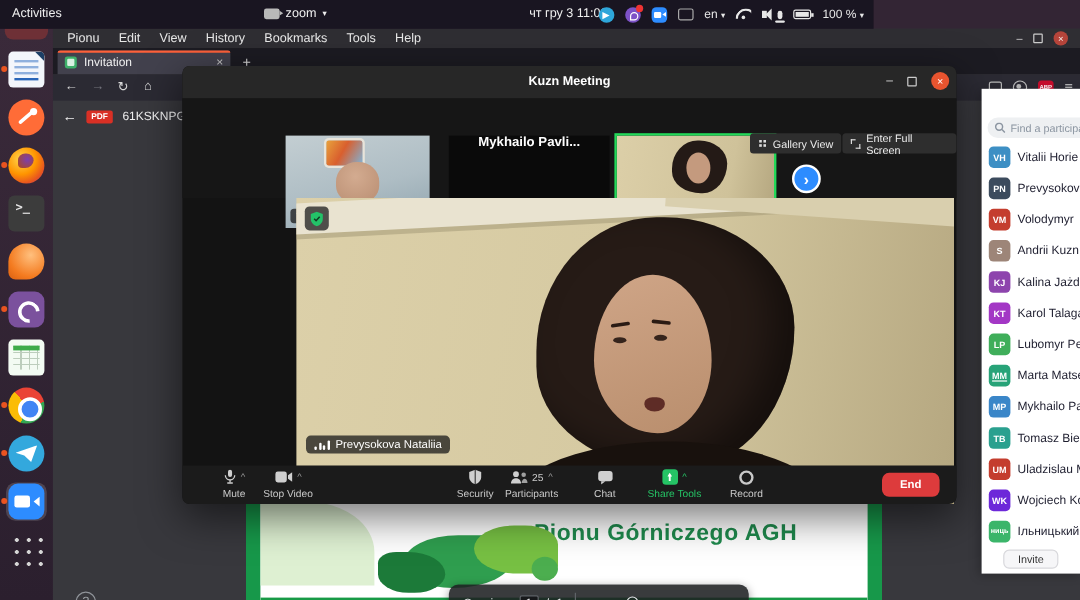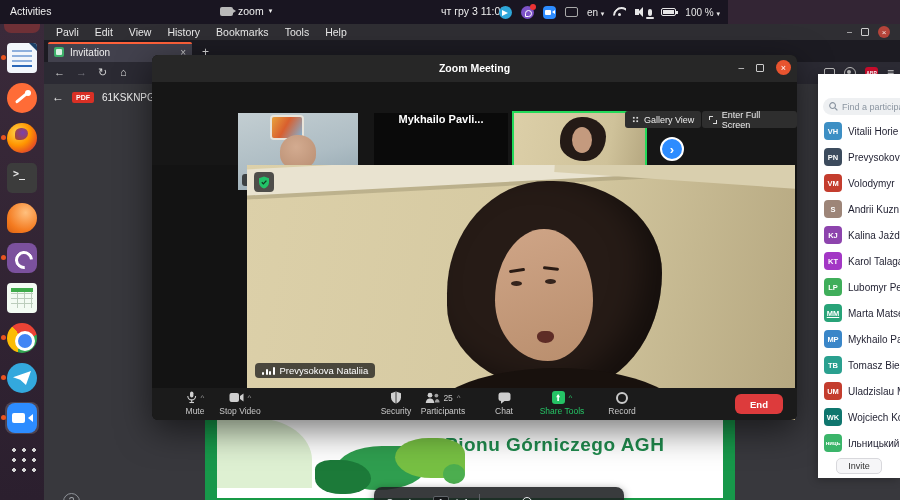--- a/index.html
+++ b/index.html
@@ -172,21 +172,21 @@
 .invite-btn{position:absolute;left:18px;top:384px;width:46px;height:16px;background:#f6f6f8;border:1px solid #d8d8dc;border-radius:5px;color:#333;font-size:9px;display:flex;align-items:center;justify-content:center}
 svg{display:block}
 </style>
 </head>
 <body>
 
 <div id="screen">
 
   <div class="ff">
     <div class="ff-menubar">
-      <span>Pavli</span>
+      <span>Pionu</span>
       <span>Edit</span>
       <span>View</span>
       <span>History</span>
       <span>Bookmarks</span>
       <span>Tools</span>
       <span>Help</span>
       <div class="ff-winbtns">
         <span>–</span>
         <span class="ff-maxg"></span>
         <span class="ff-close-circle">×</span>
@@ -240,21 +240,21 @@
         <span class="dvc-sep"></span>
         <span class="dvc-zbtn">−</span>
         <span class="mag"></span>
         <span class="dvc-zbtn">+</span>
       </div>
     </div>
   </div>
 
   <div class="zwin">
     <div class="z-titlebar">
-      <div class="z-title">Zoom Meeting</div>
+      <div class="z-title">Kuzn Meeting</div>
       <div class="z-btns">
         <span>–</span>
         <span class="z-maxg"></span>
         <span class="z-close">×</span>
       </div>
     </div>
 
     <div class="z-strip">
       <div class="vtile vt1">
         <div class="vt1-frame"></div>
@@ -435,21 +435,21 @@
     </div>
     <div class="prow" style="top:278px">
       <span class="pav" style="background: rgb(42, 160, 143);">TB</span>
       <span class="pname">Tomasz Bie</span>
     </div>
     <div class="prow" style="top:304px">
       <span class="pav" style="background: rgb(196, 61, 46);">UM</span>
       <span class="pname">Uladzislau M</span>
     </div>
     <div class="prow" style="top:330px">
-      <span class="pav" style="background: #0f766e;">WK</span>
+      <span class="pav" style="background: #6d28d9;">WK</span>
       <span class="pname">Wojciech Ko</span>
     </div>
     <div class="prow" style="top:356px">
       <span class="pav pav-sm" style="background: rgb(59, 181, 106);">ниць</span>
       <span class="pname">Ільницький</span>
     </div>
 
     <div class="invite-btn">Invite</div>
   </div>
 

